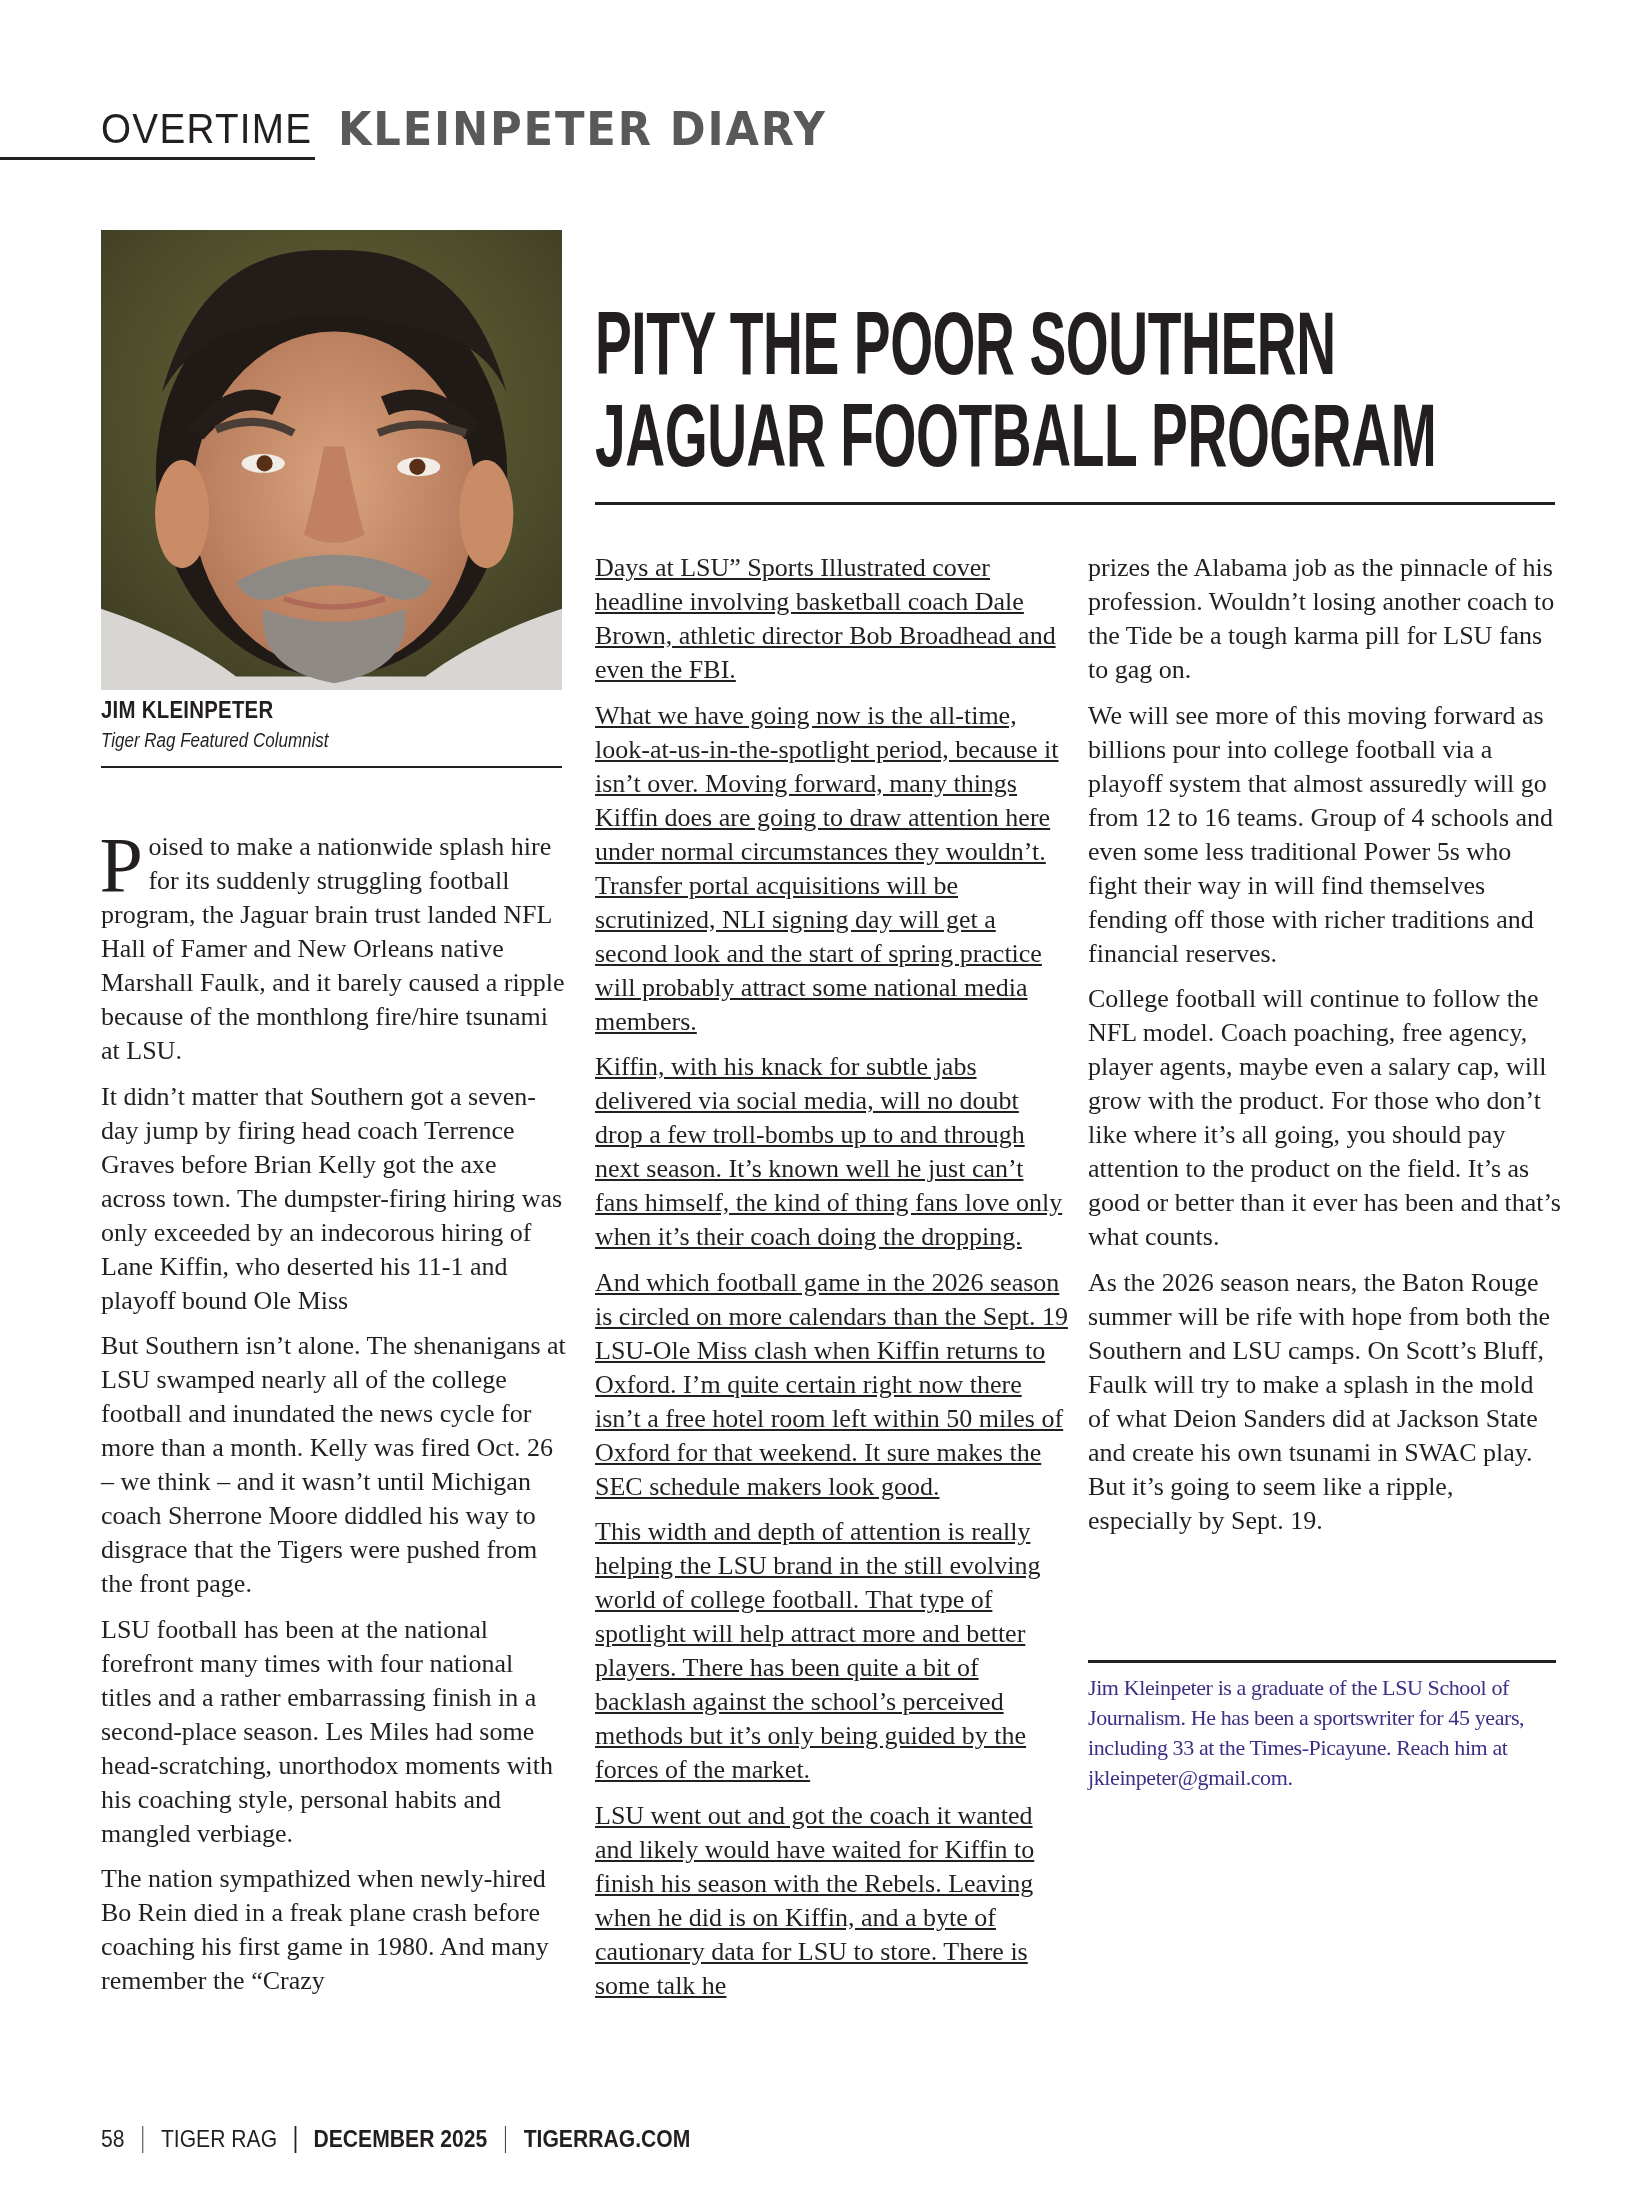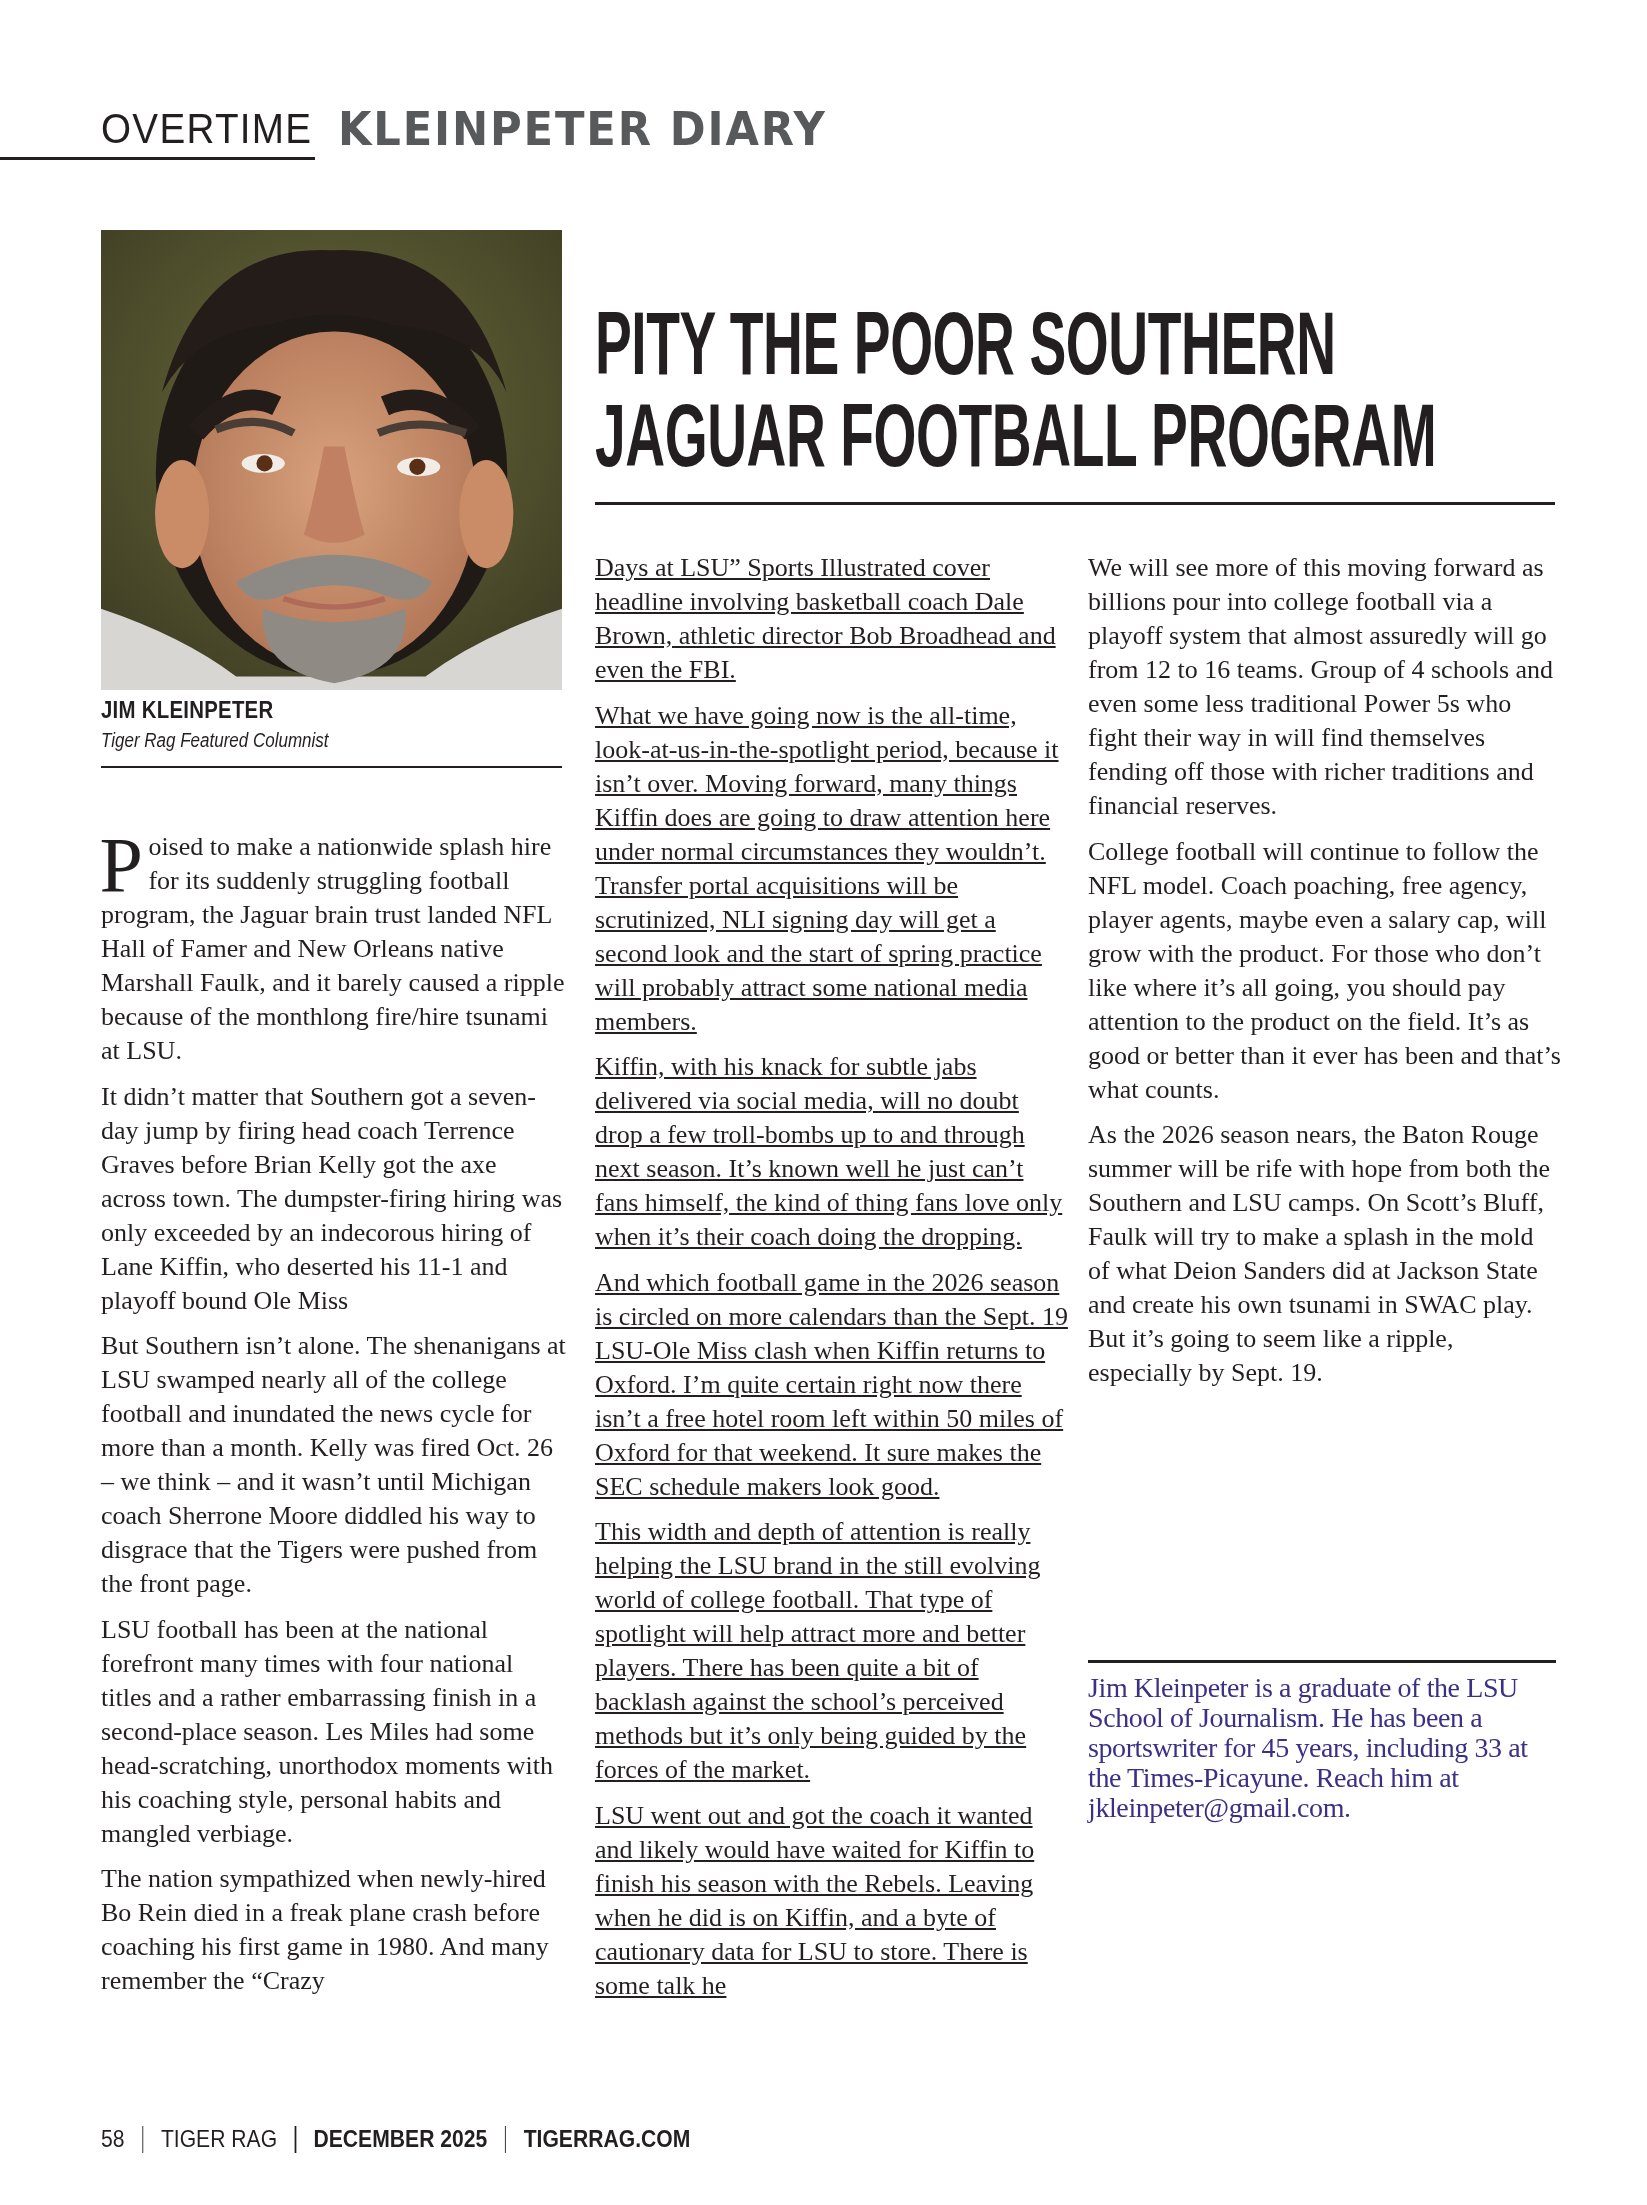--- a/index.html
+++ b/index.html
@@ -23,21 +23,21 @@
 
   .col { position: absolute; font-family: "Liberation Serif", serif; font-size: 26px; line-height: 34px; color: #231f20; }
   .col p { margin: 0 0 11.5px 0; }
   .col-1 { left: 101px; top: 830px; width: 466px; }
   .col-2 { left: 595px; top: 551px; width: 473px; text-decoration: underline; }
   .col-3 { left: 1088px; top: 551px; width: 473px; }
 
   .dropcap { float: left; font-size: 78px; line-height: 62px; margin: 4px 5.4px 0 -1.4px; font-family: "Liberation Serif", serif; }
 
   .bio-rule { position: absolute; left: 1088px; top: 1660px; width: 468px; height: 2.7px; background: #231f20; }
-  .bio { position: absolute; left: 1088px; top: 1673px; width: 473px; font-family: "Liberation Serif", serif; font-size: 28px; line-height: 30px; color: #3b2f86; letter-spacing: -0.4px; }
+  .bio { position: absolute; left: 1088px; top: 1673px; width: 473px; font-family: "Liberation Serif", serif; font-size: 22px; line-height: 30px; color: #3b2f86; letter-spacing: -0.4px; }
 
   .footer { position: absolute; left: 101px; top: 2125px; font-family: "Liberation Sans", sans-serif; font-size: 24px; color: #231f20; white-space: nowrap; display: flex; align-items: center; transform: scaleX(0.88); transform-origin: left; }
   .footer .sep { display: inline-block; width: 1.4px; height: 27px; background: #231f20; margin: 0 20px; }
   .footer .bold { font-weight: 700; }
 </style>
 </head>
 <body>
 
 <div class="section-header">
   <div class="section-kicker">OVERTIME</div>
@@ -102,20 +102,21 @@
 <div class="col col-2">
   <p>Days at LSU” Sports Illustrated cover headline involving basketball coach Dale Brown, athletic director Bob Broadhead and even the FBI.</p>
   <p>What we have going now is the all-time, look-at-us-in-the-spotlight period, because it isn’t over. Moving forward, many things Kiffin does are going to draw attention here under normal circumstances they wouldn’t. Transfer portal acquisitions will be scrutinized, NLI signing day will get a second look and the start of spring practice will probably attract some national media members.</p>
   <p>Kiffin, with his knack for subtle jabs delivered via social media, will no doubt drop a few troll-bombs up to and through next season. It’s known well he just can’t fans himself, the kind of thing fans love only when it’s their coach doing the dropping.</p>
   <p>And which football game in the 2026 season is circled on more calendars than the Sept. 19 LSU-Ole Miss clash when Kiffin returns to Oxford. I’m quite certain right now there isn’t a free hotel room left within 50 miles of Oxford for that weekend. It sure makes the SEC schedule makers look good.</p>
   <p>This width and depth of attention is really helping the LSU brand in the still evolving world of college football. That type of spotlight will help attract more and better players. There has been quite a bit of backlash against the school’s perceived methods but it’s only being guided by the forces of the market.</p>
   <p>LSU went out and got the coach it wanted and likely would have waited for Kiffin to finish his season with the Rebels. Leaving when he did is on Kiffin, and a byte of cautionary data for LSU to store. There is some talk he</p>
 </div>
 
 <div class="col col-3">
+  <p>prizes the Alabama job as the pinnacle of his profession. Wouldn’t losing another coach to the Tide be a tough karma pill for LSU fans to gag on.</p>
   <p>We will see more of this moving forward as billions pour into college football via a playoff system that almost assuredly will go from 12 to 16 teams. Group of 4 schools and even some less traditional Power 5s who fight their way in will find themselves fending off those with richer traditions and financial reserves.</p>
   <p>College football will continue to follow the NFL model. Coach poaching, free agency, player agents, maybe even a salary cap, will grow with the product. For those who don’t like where it’s all going, you should pay attention to the product on the field. It’s as good or better than it ever has been and that’s what counts.</p>
   <p>As the 2026 season nears, the Baton Rouge summer will be rife with hope from both the Southern and LSU camps. On Scott’s Bluff, Faulk will try to make a splash in the mold of what Deion Sanders did at Jackson State and create his own tsunami in SWAC play. But it’s going to seem like a ripple, especially by Sept. 19.</p>
 </div>
 
 <div class="bio-rule"></div>
 <div class="bio">Jim Kleinpeter is a graduate of the LSU School of Journalism. He has been a sportswriter for 45 years, including 33 at the Times-Picayune. Reach him at jkleinpeter@gmail.com.</div>
 
 <div class="footer">
   <span>58</span>

